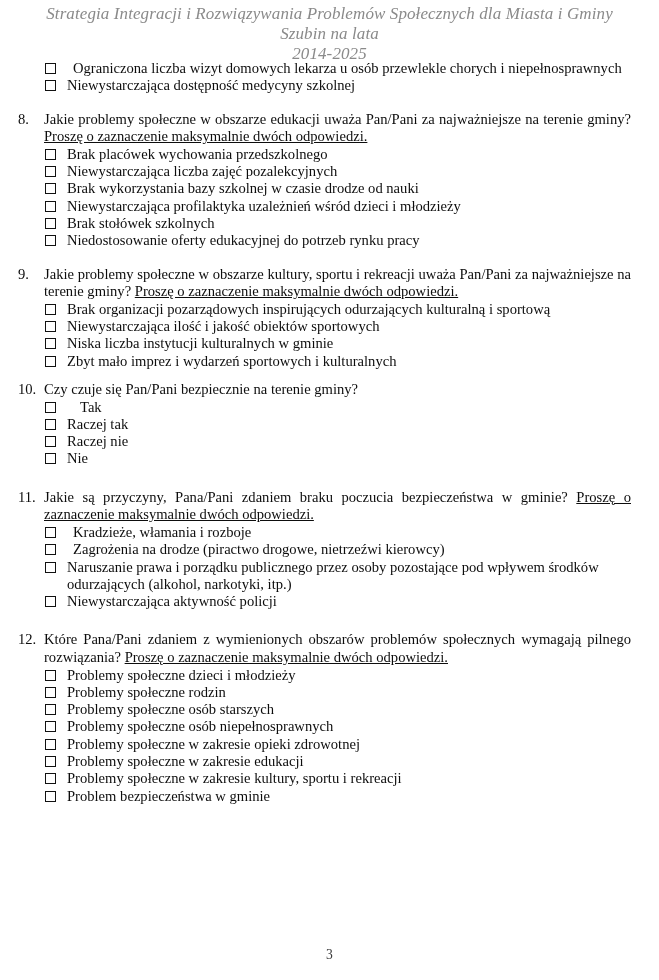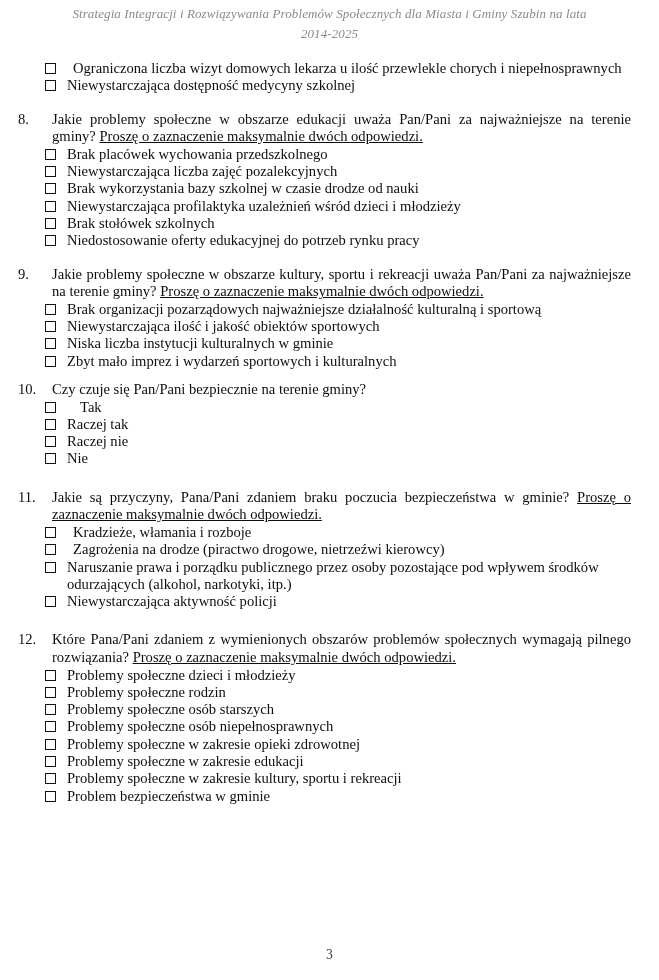--- a/index.html
+++ b/index.html
@@ -18,21 +18,21 @@
   }
 
   
   .page-header {
     position: absolute;
     top: 4px;
     left: 22px;
     width: 615px;
     text-align: center;
     font-style: italic;
-    font-size: 13px;
+    font-size: 17px;
     line-height: 20px;
     color: #8a8a8a;
     letter-spacing: .1px;
   }
 
   
   .content {
     position: absolute;
     top: 60px;
     left: 14px;
@@ -54,21 +54,20 @@
     line-height: 17.6px;
     box-sizing: border-box;
   }
   .q-text {
     flex: 1 1 auto;
     font-size: 14.6px;
     line-height: 17.6px;
     text-align: justify;
     text-justify: inter-word;
     padding-right: 3px;
-    margin-left: 8px;
   }
   .instr {
     text-decoration: underline;
   }
 
   
   .options {
     list-style: none;
     margin: 0;
     padding: 0;
@@ -130,21 +129,21 @@
 <div class="page-header">
   <div>Strategia Integracji i Rozwiązywania Problemów Społecznych dla Miasta i Gminy Szubin na lata</div>
   <div>2014-2025</div>
 </div>
 
 <div class="content">
 
   <ul class="options">
     <li class="option justified indent-1">
       <span class="box"><span class="glyph"></span></span>
-      <span class="otext">Ograniczona liczba wizyt domowych lekarza u ilość przewlekle chorych i niepełnosprawnych</span>
+      <span class="otext">Ograniczona liczba wizyt domowych lekarza u osób przewlekle chorych i niepełnosprawnych</span>
     </li>
     <li class="option">
       <span class="box"><span class="glyph"></span></span>
       <span class="otext">Niewystarczająca dostępność medycyny szkolnej</span>
     </li>
   </ul>
 
   <div class="gap-md"></div>
 
   <div class="question">
@@ -180,21 +179,21 @@
 
   <div class="gap-md"></div>
 
   <div class="question">
     <div class="q-num">9.</div>
     <div class="q-text"><span>Jakie problemy społeczne w obszarze kultury, sportu i rekreacji uważa Pan/Pani za najważniejsze na terenie gminy? </span><span class="instr">Proszę o zaznaczenie maksymalnie dwóch odpowiedzi.</span></div>
   </div>
   <ul class="options">
     <li class="option">
         <span class="box"><span class="glyph"></span></span>
-        <span class="otext">Brak organizacji pozarządowych najważniejsze działalność kulturalną i sportową</span>
+        <span class="otext">Brak organizacji pozarządowych inspirujących odurzających kulturalną i sportową</span>
       </li>
     <li class="option">
         <span class="box"><span class="glyph"></span></span>
         <span class="otext">Niewystarczająca ilość i jakość obiektów sportowych</span>
       </li>
     <li class="option">
         <span class="box"><span class="glyph"></span></span>
         <span class="otext">Niska liczba instytucji kulturalnych w gminie</span>
       </li>
     <li class="option">

